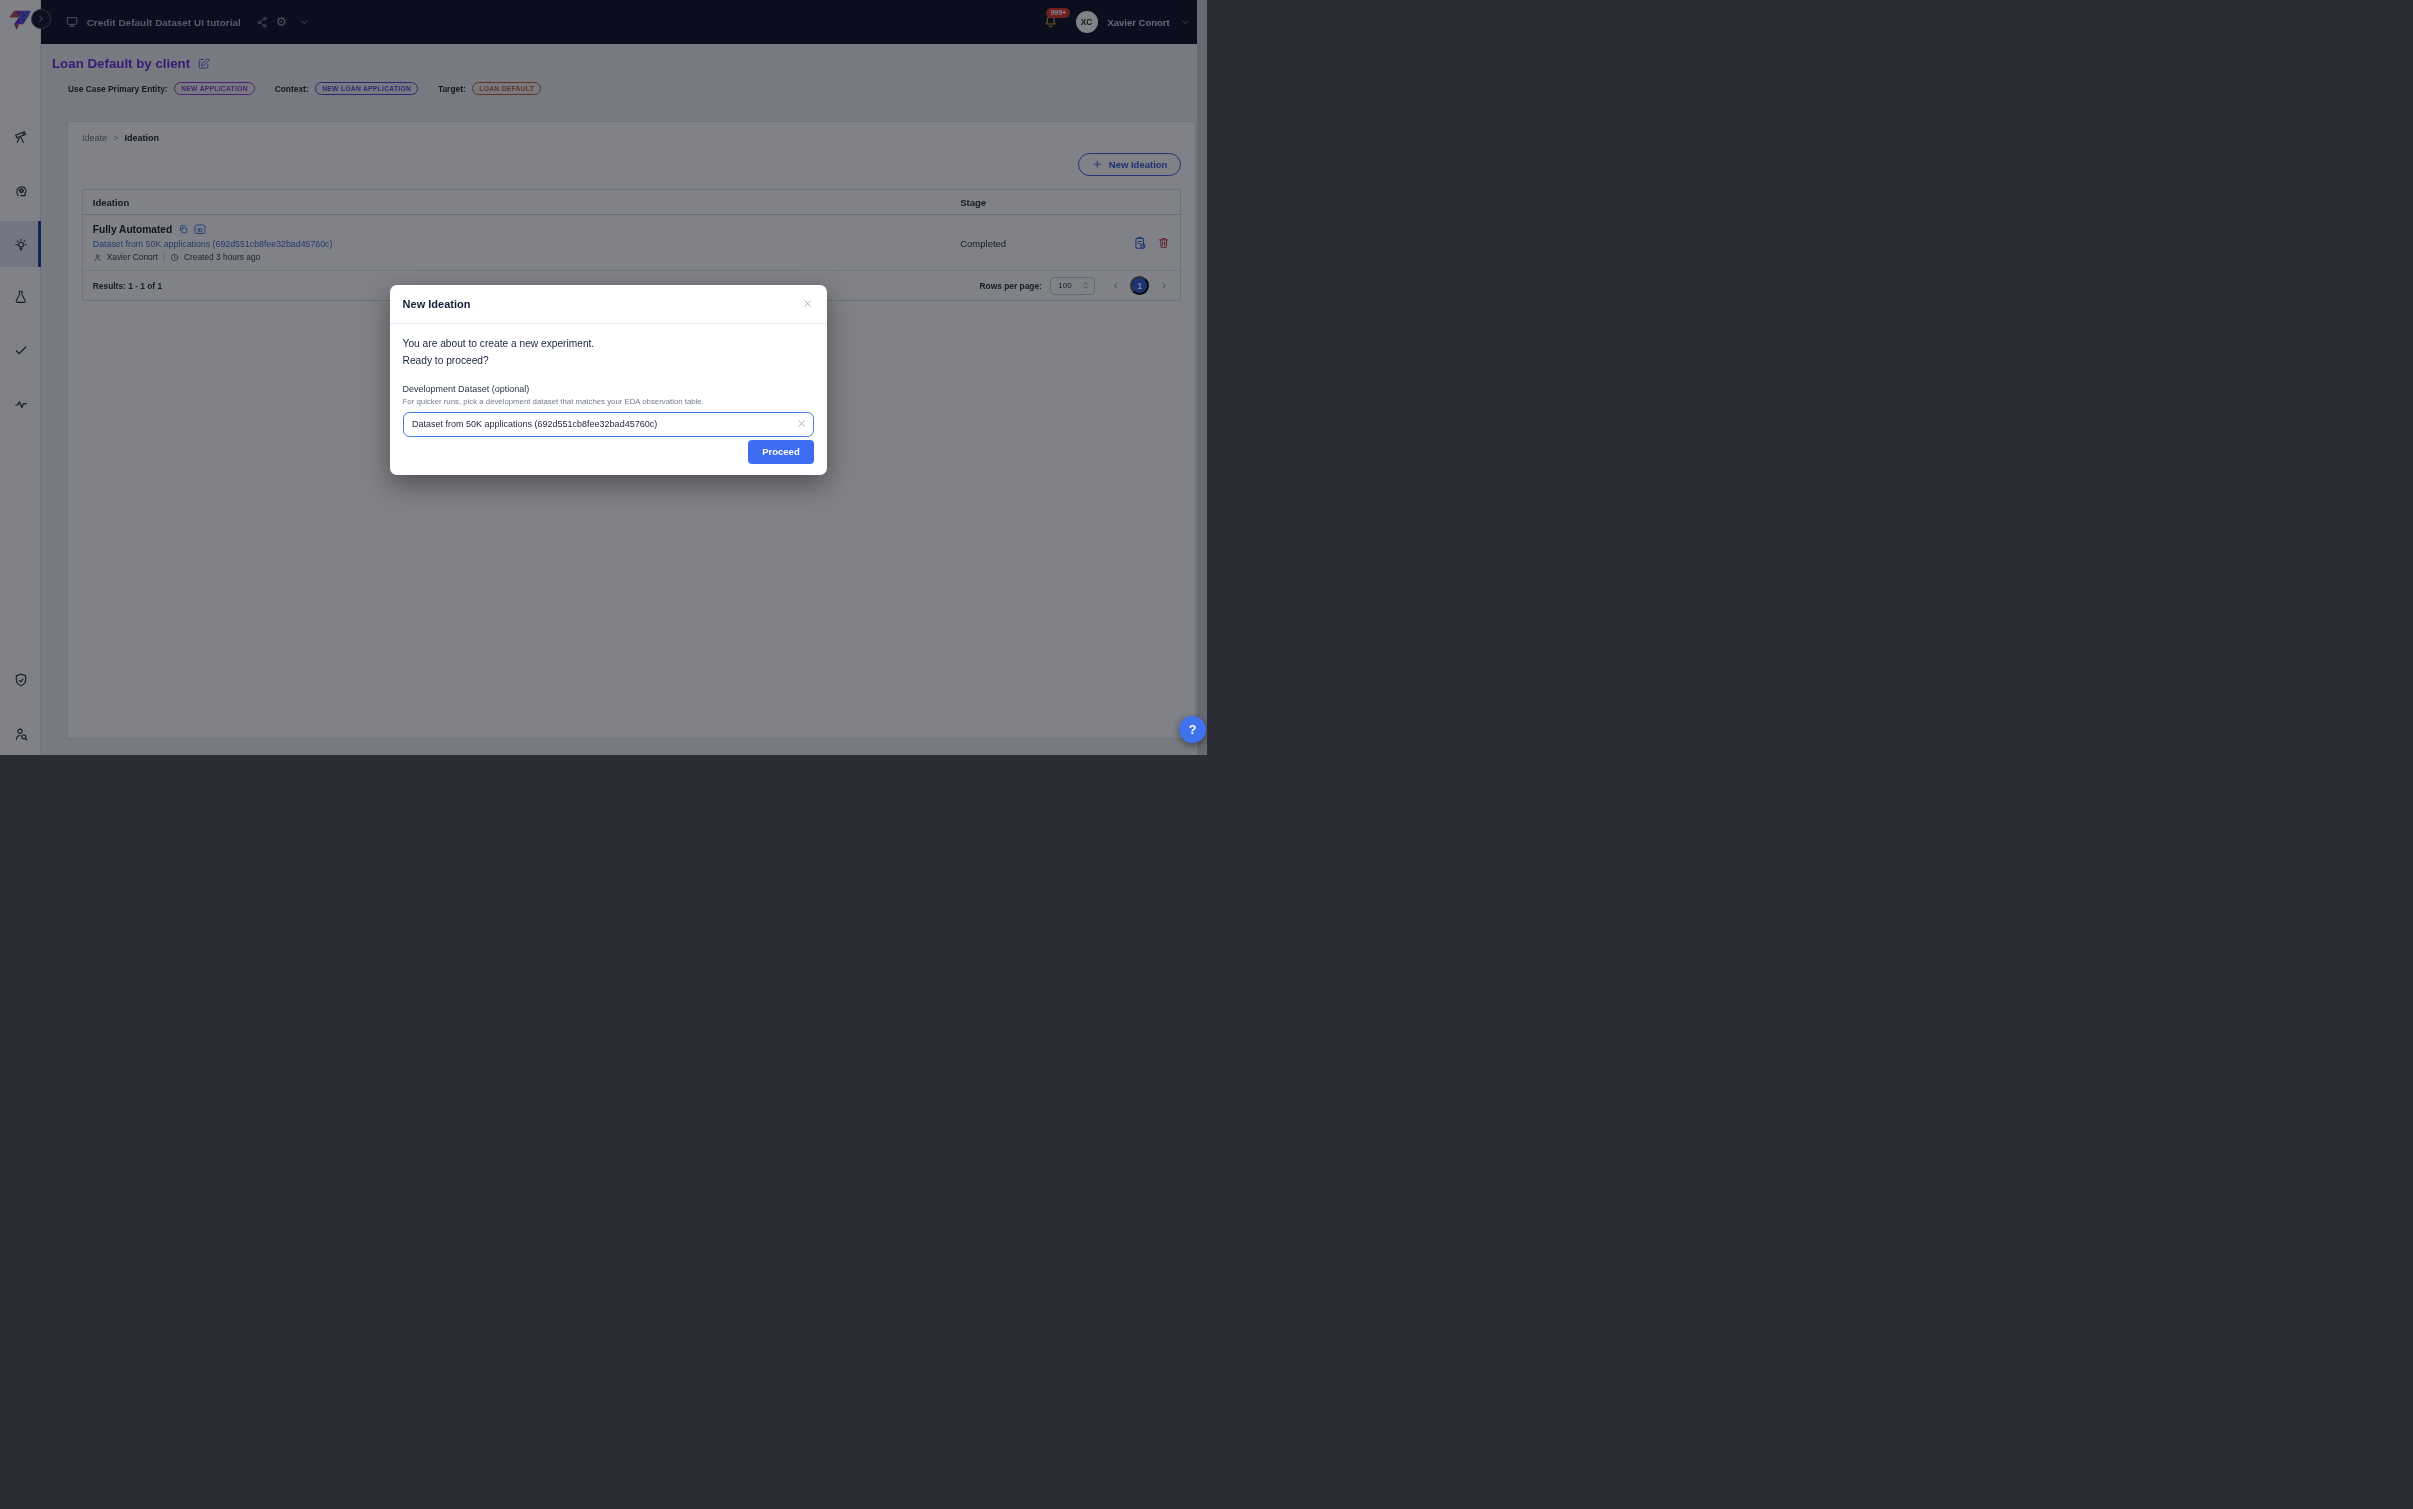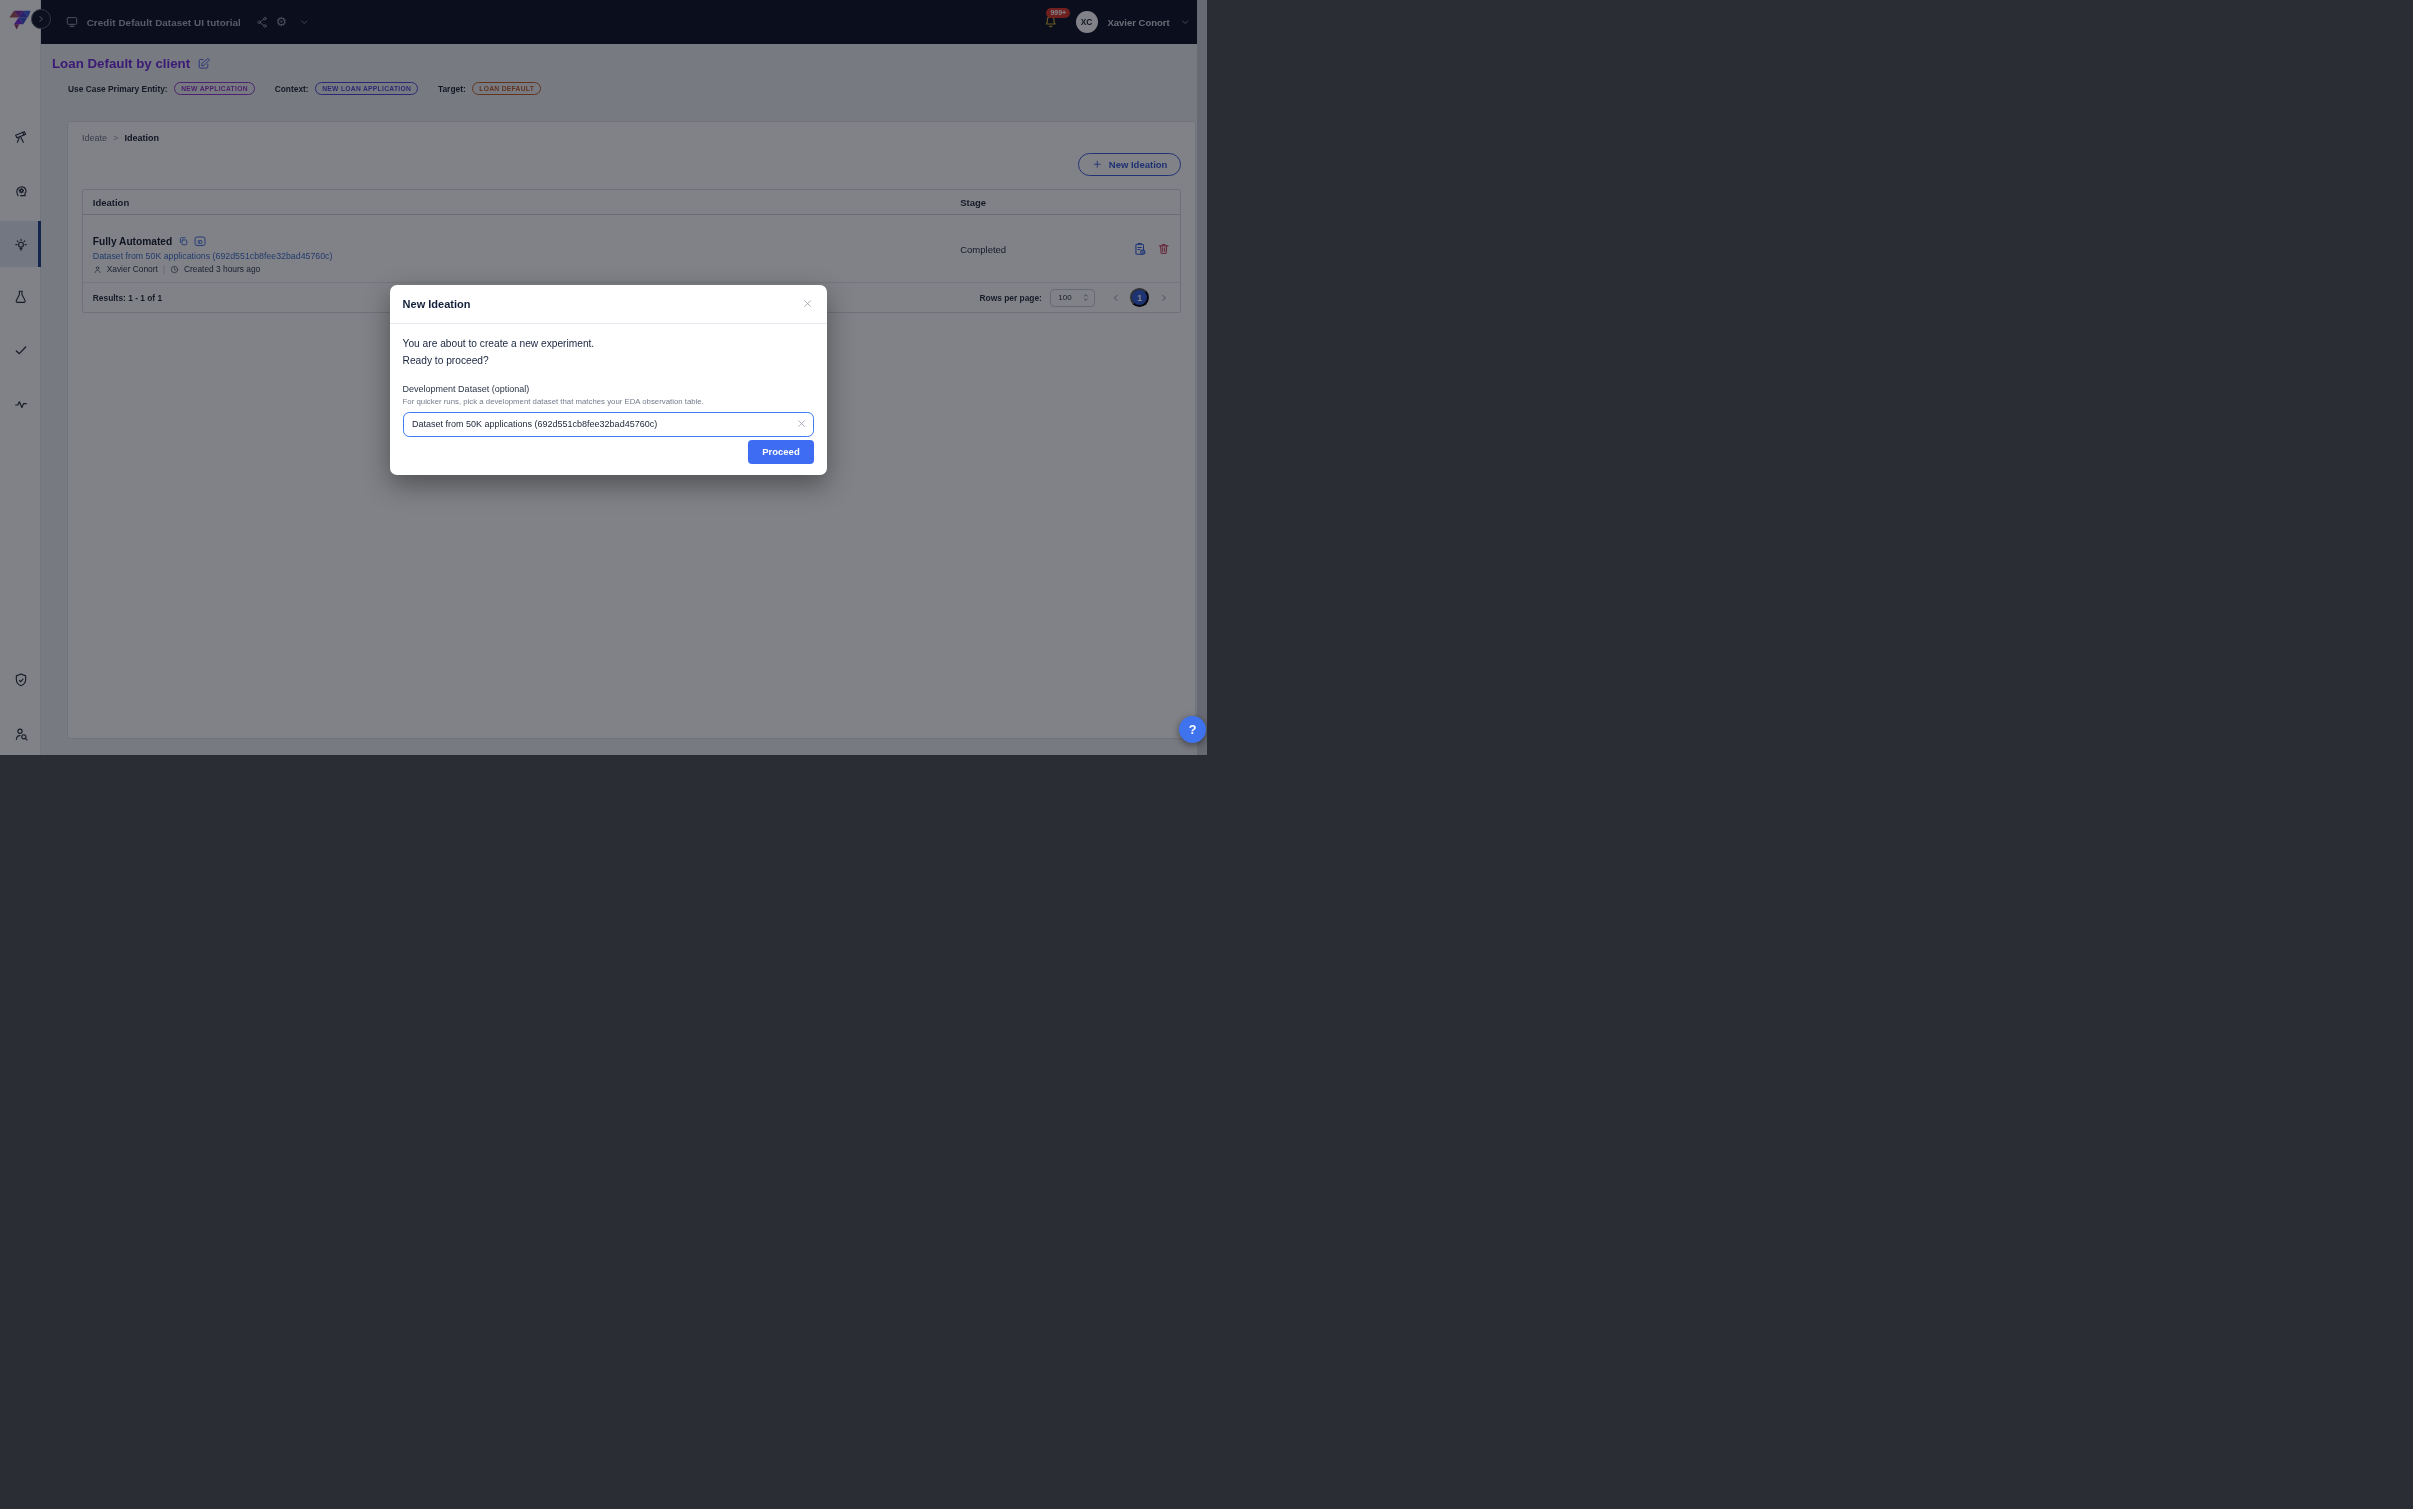--- a/index.html
+++ b/index.html
@@ -87,21 +87,21 @@
   }
   .t-head {
     display:grid; grid-template-columns:1fr 210px; height:25px; align-items:center;
     padding:0 9.8px; border-bottom:0.7px solid #cfd4da;
   }
   .t-head > div { font-size:9.5px; font-weight:700; color:#1b2437; }
   .t-row {
     display:grid; grid-template-columns:1fr 210px; padding:9px 9.8px 8.4px;
     border-bottom:0.7px solid #e6e8ec;
   }
-  .row-name-line { display:flex; align-items:center; gap:5.6px;margin-top:12px; }
+  .row-name-line { display:flex; align-items:center; gap:5.6px; }
   .row-name { font-size:10.2px; font-weight:700; color:#0f172a; }
   .row-link { margin-top:3.5px; font-size:8.8px; color:#3b6cc9; cursor:pointer; width:fit-content; }
   .row-meta { margin-top:3.5px; display:flex; align-items:center; gap:4.9px; font-size:8.4px; color:#2b3648; }
   .meta-sep { color:#c3c8d0; font-size:9px; }
   .stage-cell { display:flex; align-items:center; justify-content:space-between;gap:29px; }
   .stage-text { font-size:9.5px; color:#1b2437; }
   .row-actions { display:flex; align-items:center; gap:9.8px; }
   .icon-btn { background:none; border:none; padding:0; cursor:pointer; display:flex; }
   .t-foot { display:flex; align-items:center; justify-content:space-between; height:29px; padding:0 9.8px; }
   .results { font-size:8.4px; font-weight:700; color:#1f2937; }

